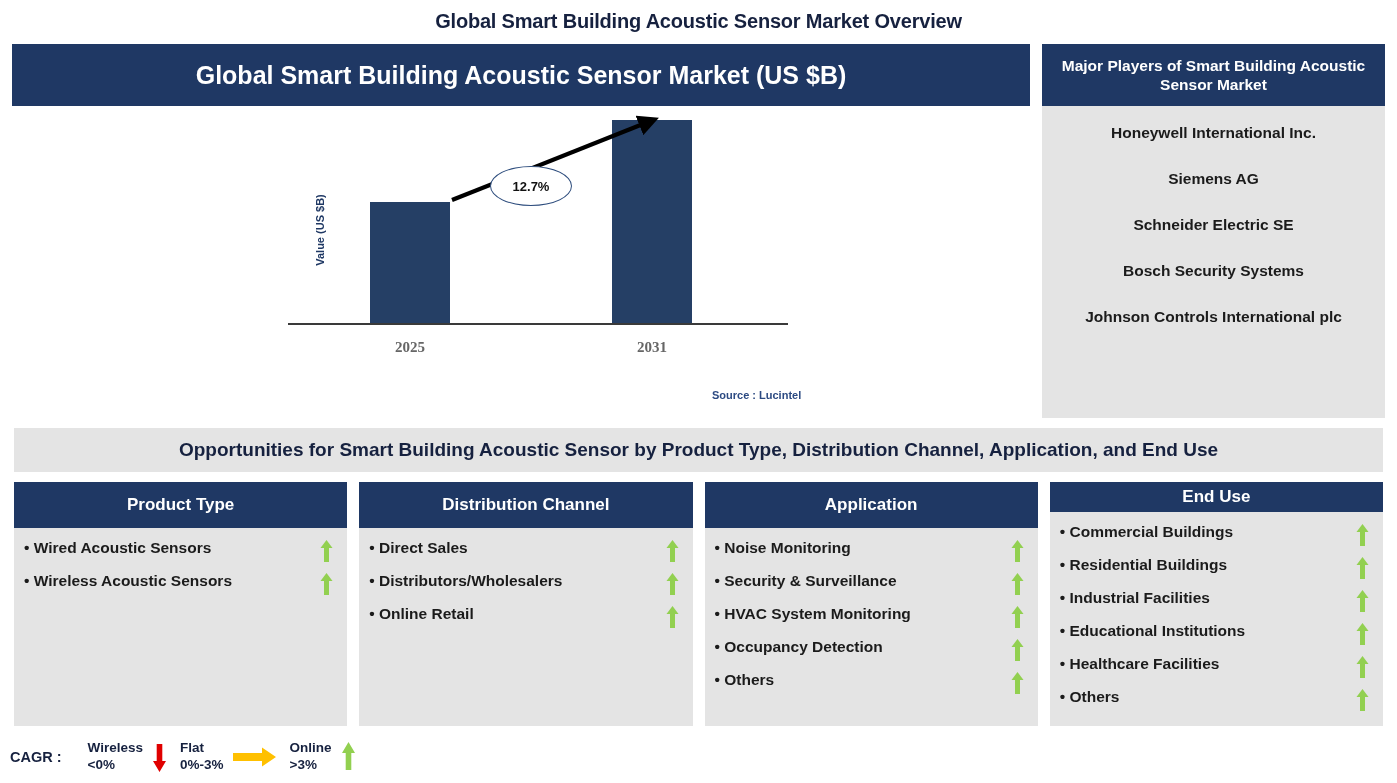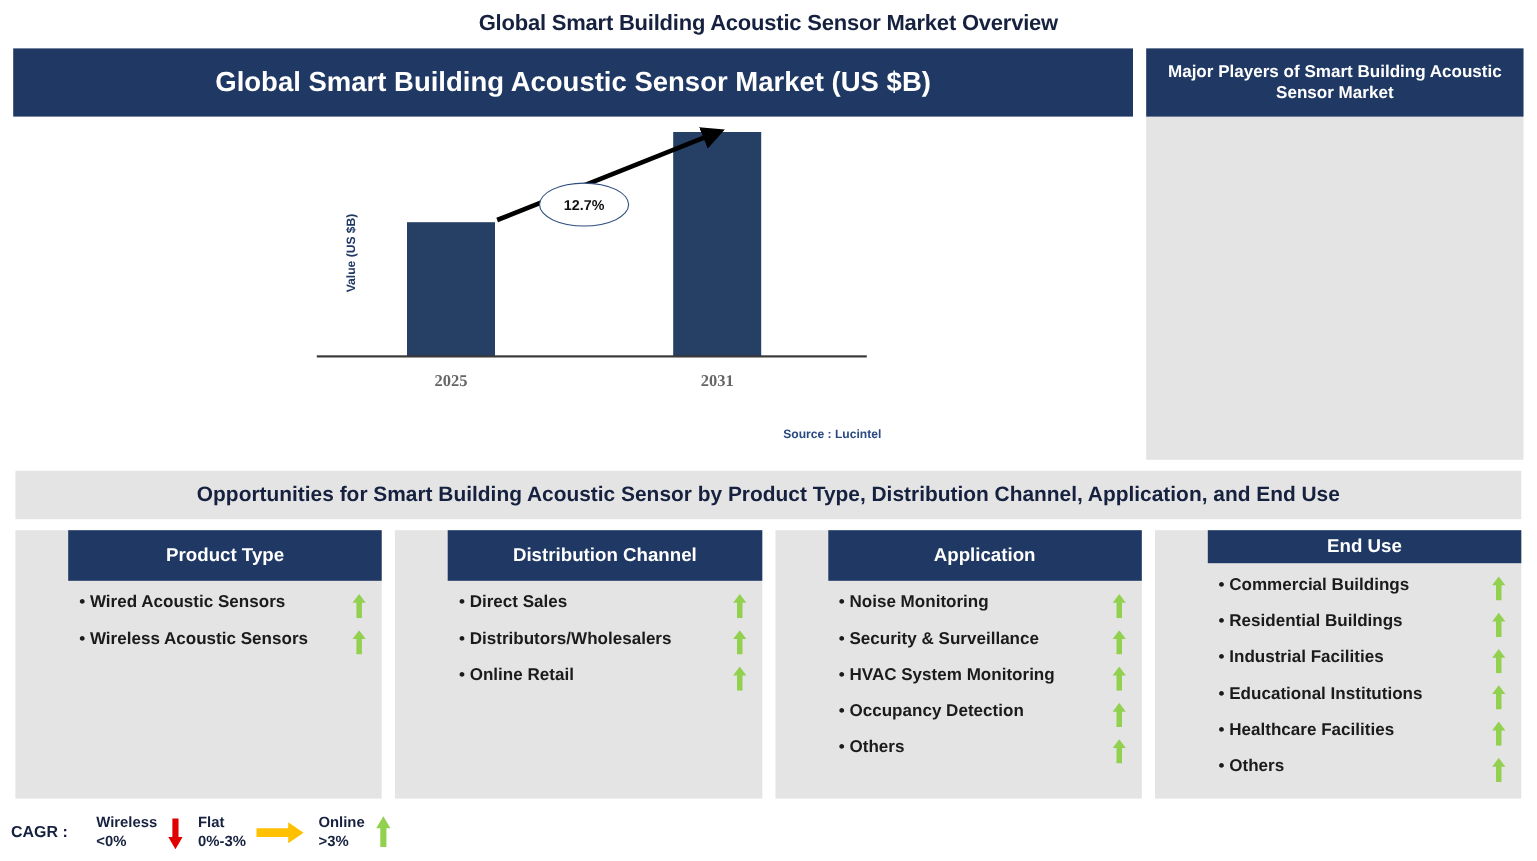--- a/index.html
+++ b/index.html
@@ -201,21 +201,20 @@
     height: 244px;
     display: flex;
     gap: 12px;
   }
   .category-col {
     flex: 1 1 0;
     background: #e4e4e4;
     display: flex;
     flex-direction: column;
     min-width: 0;
-    padding-left: 48px;
   }
   .category-header {
     height: 46px;
     background: #1F3864;
     color: #ffffff;
     font-size: 17px;
     font-weight: bold;
     display: flex;
     align-items: center;
     justify-content: center;
@@ -312,20 +311,27 @@
       </svg>
 
       <div id="cagr-badge">12.7%</div>
 
       <div id="source-note">Source : Lucintel</div>
     </div>
   </div>
 
   <div id="players-panel">
     <div id="players-panel-header">Major Players of Smart Building Acoustic Sensor Market</div>
+    <div id="players-list">
+      <div class="player-item">Honeywell International Inc.</div>
+      <div class="player-item">Siemens AG</div>
+      <div class="player-item">Schneider Electric SE</div>
+      <div class="player-item">Bosch Security Systems</div>
+      <div class="player-item">Johnson Controls International plc</div>
+    </div>
   </div>
 </div>
 
 <div id="opportunities-banner">Opportunities for Smart Building Acoustic Sensor by Product Type, Distribution Channel, Application, and End Use</div>
 
 <div id="category-columns">
 
   <div class="category-col">
     <div class="category-header">Product Type</div>
     <div class="category-items">

